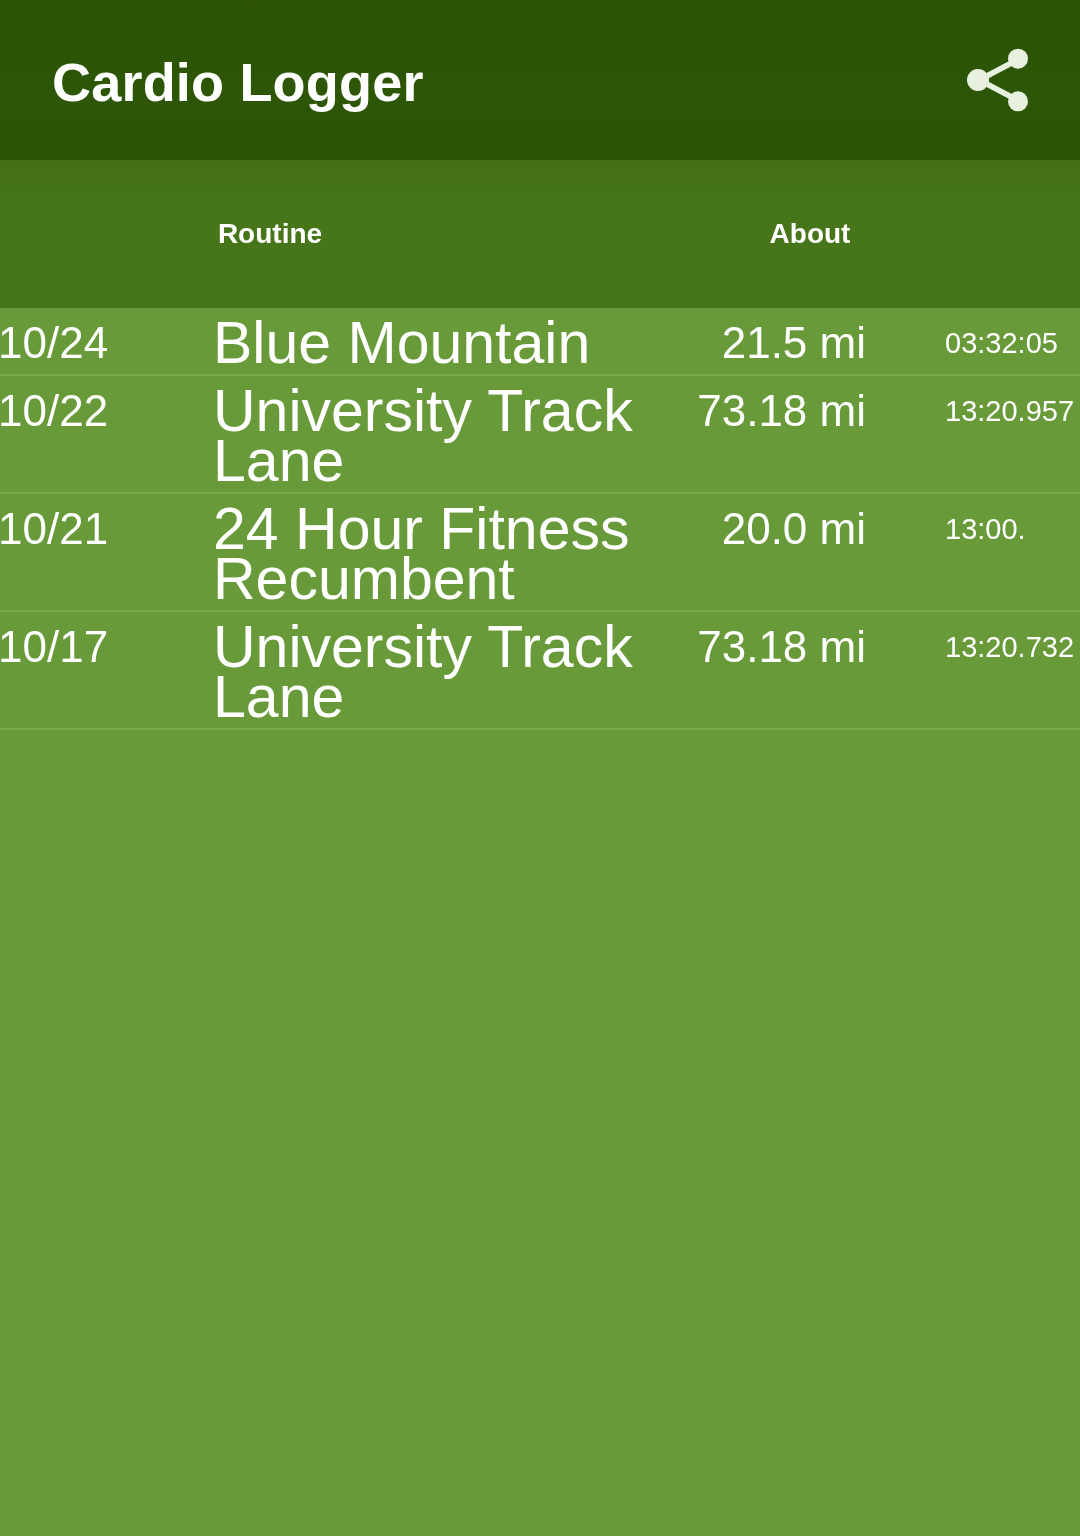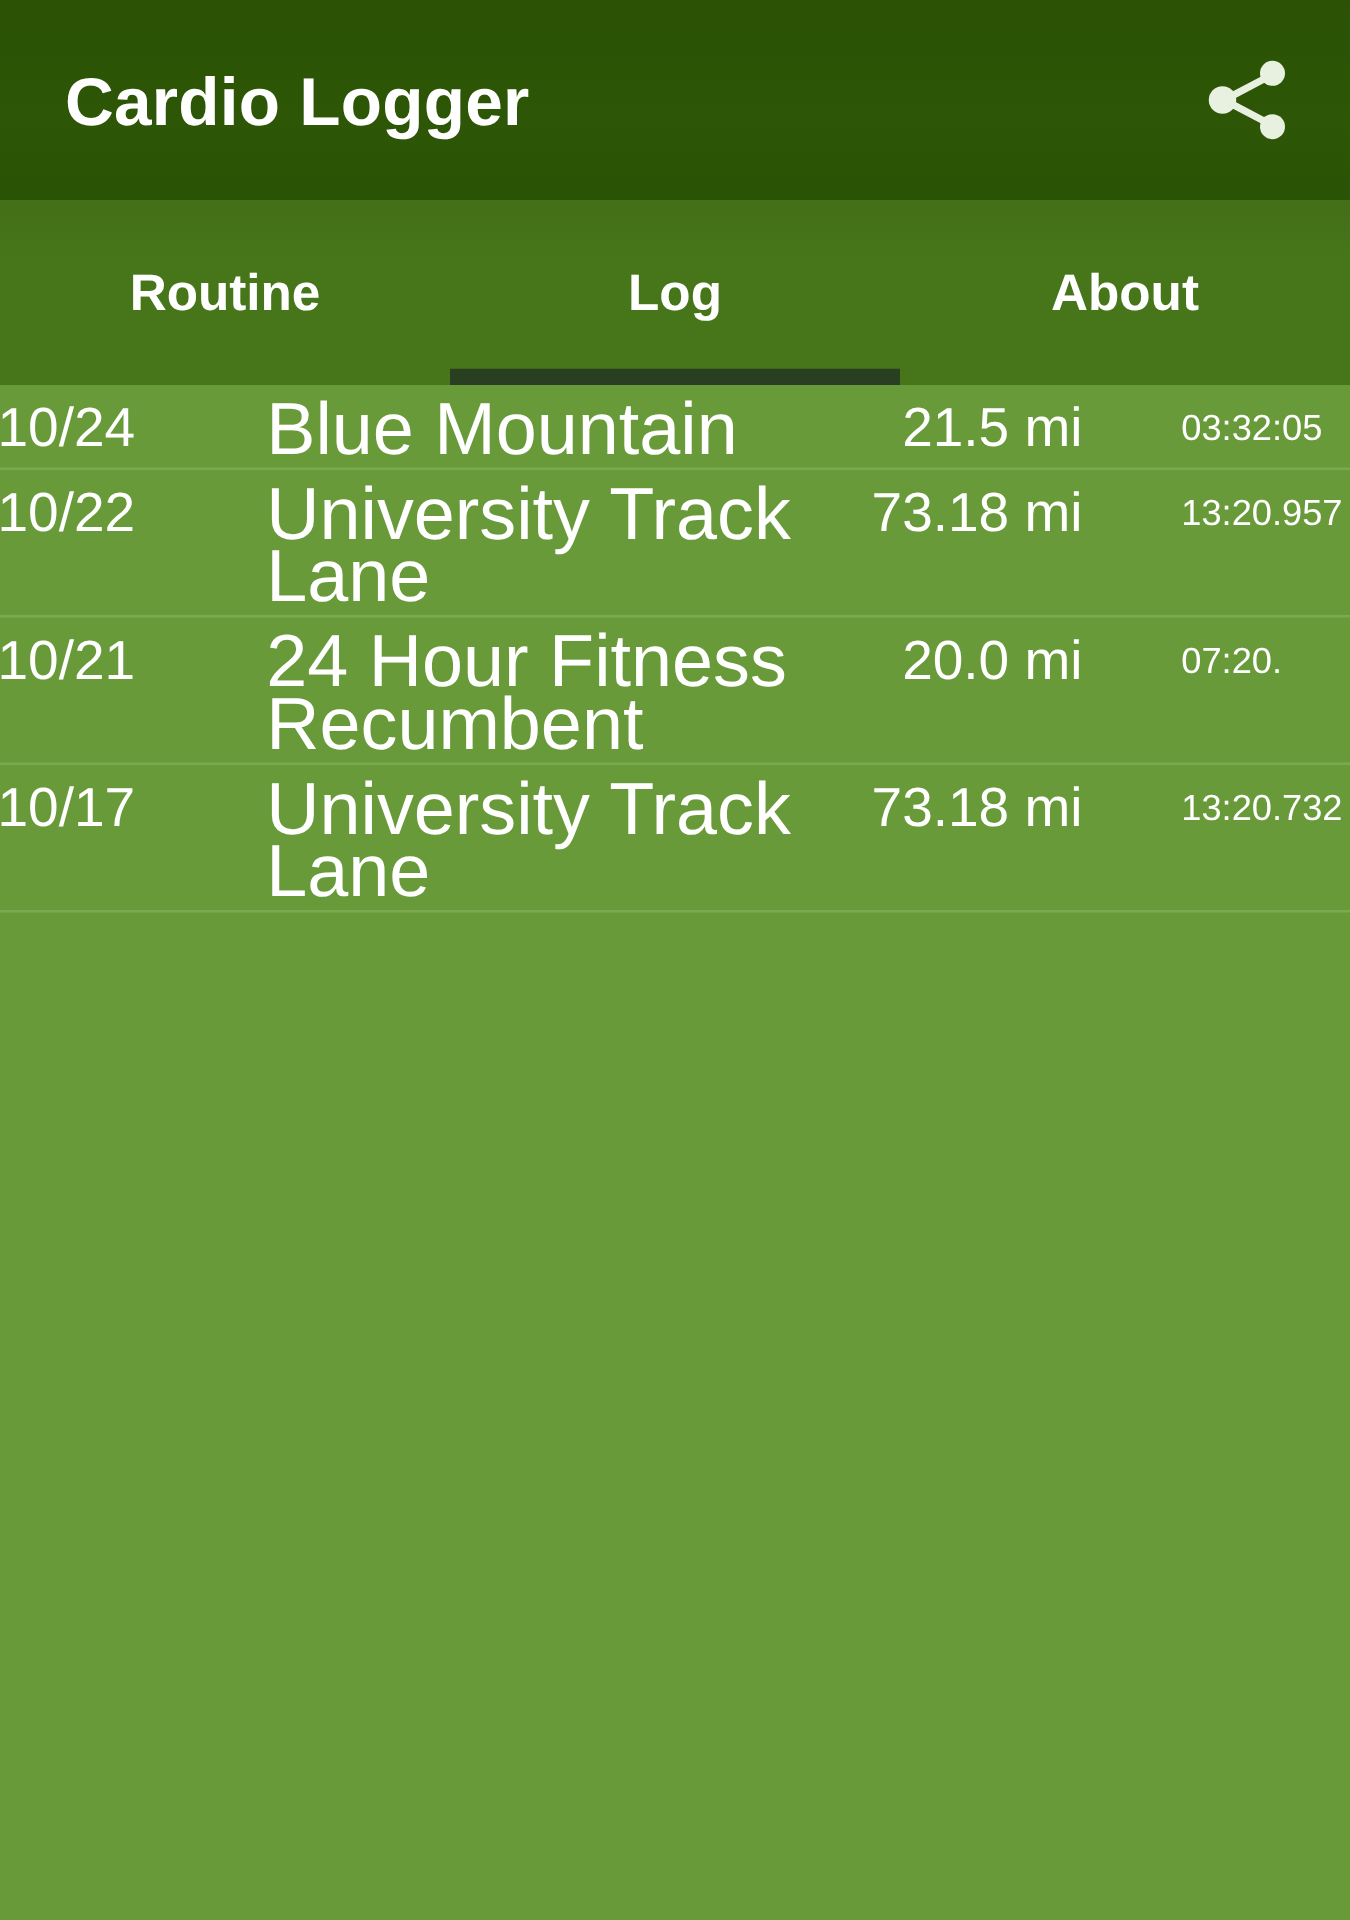--- a/index.html
+++ b/index.html
@@ -71,21 +71,21 @@
     flex: 1 1 0;
     position: relative;
     display: flex;
     align-items: center;
     justify-content: center;
     cursor: pointer;
   }
 
   .tab-label {
     color: #ffffff;
-    font-size: 41px;
+    font-size: 28px;
     font-weight: bold;
     line-height: 1;
     white-space: nowrap;
   }
 
   .tab-indicator {
     position: absolute;
     left: 0;
     right: 0;
     bottom: 0;
@@ -181,24 +181,20 @@
         </svg>
       </span>
     </div>
   </div>
 
   <div class="tabbar">
     <div class="tab">
       <span class="tab-label">Routine</span>
 
     </div>
-    <div class="tab selected">
-      <span class="tab-label">Log</span>
-      <span class="tab-indicator"></span>
-    </div>
     <div class="tab">
       <span class="tab-label">About</span>
 
     </div>
   </div>
 
   <div class="list">
 
     <div class="row">
       <div class="cell-date">10/24</div>
@@ -211,21 +207,21 @@
       <div class="cell-date">10/22</div>
       <div class="cell-name">University Track Lane</div>
       <div class="cell-dist">73.18 mi</div>
       <div class="cell-time">13:20.957</div>
     </div>
 
     <div class="row">
       <div class="cell-date">10/21</div>
       <div class="cell-name">24 Hour Fitness Recumbent</div>
       <div class="cell-dist">20.0 mi</div>
-      <div class="cell-time">07:20.</div>
+      <div class="cell-time">13:00.</div>
     </div>
 
     <div class="row">
       <div class="cell-date">10/17</div>
       <div class="cell-name">University Track Lane</div>
       <div class="cell-dist">73.18 mi</div>
       <div class="cell-time">13:20.732</div>
     </div>
 
   </div>

